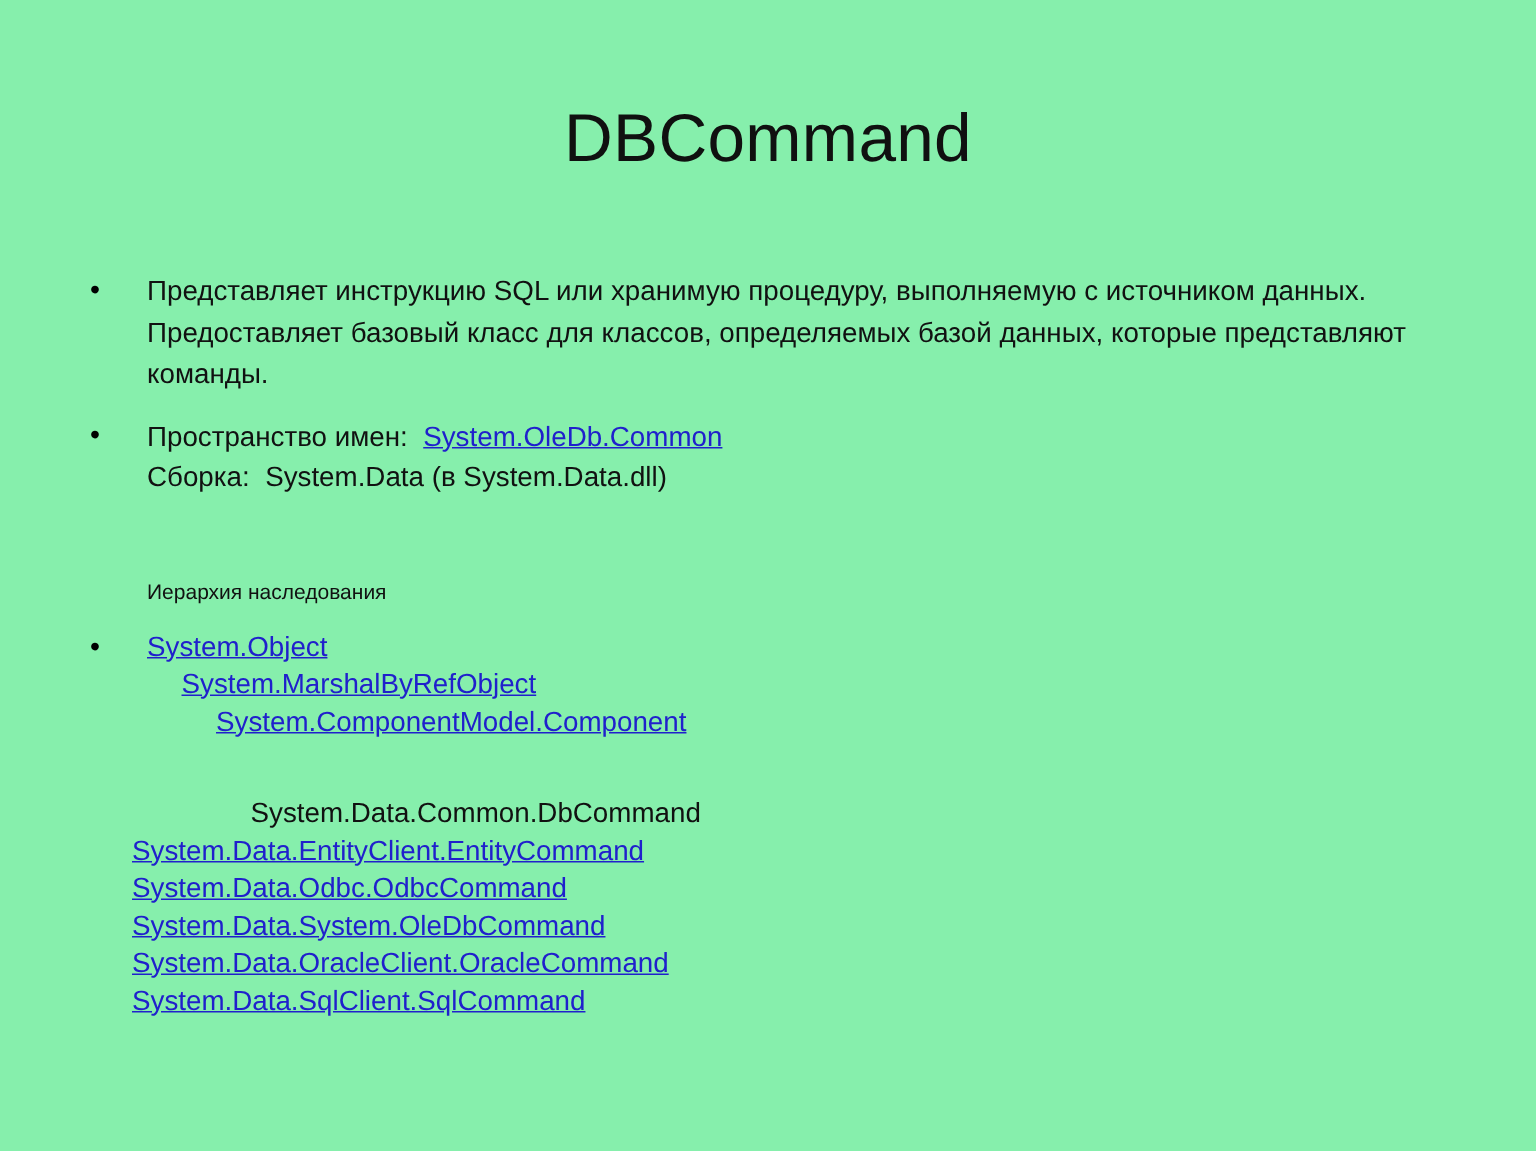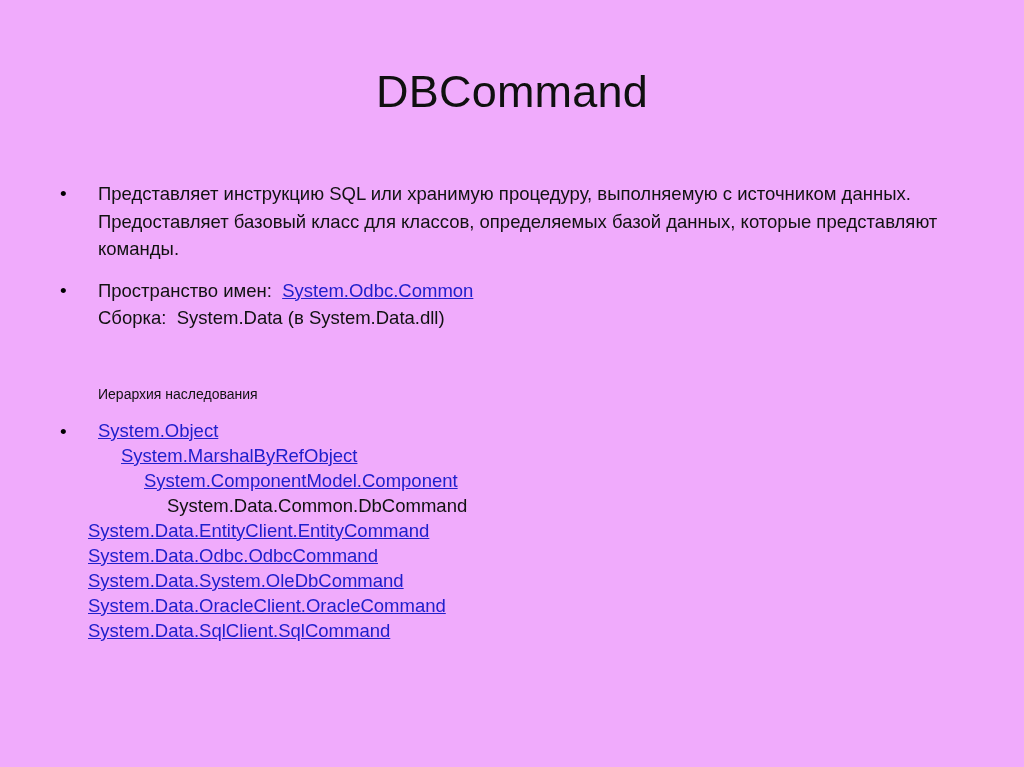--- a/index.html
+++ b/index.html
@@ -12,21 +12,21 @@
     height: 767px;
     position: relative;
     overflow: hidden;
     font-family: "Liberation Sans", "DejaVu Sans", sans-serif;
     color: #000000;
     -webkit-font-smoothing: antialiased;
   }
   .slide {
     position: absolute;
     inset: 0;
-    background: #f0abfc;
+    background: #86efac;
   }
   .slide-title {
     position: absolute;
     top: 66px;
     left: 0;
     width: 1024px;
     text-align: center;
     font-size: 45px;
     line-height: 52px;
     font-weight: 400;
@@ -92,21 +92,21 @@
     text-underline-offset: 1px;
     cursor: pointer;
   }
   .noline {
     color: #111111;
     text-decoration: none;
   }
   .i0 { padding-left: 98px; }
   .i1 { padding-left: 121px; }
   .i2 { padding-left: 144px; }
-  .i3 { padding-left: 167px; }
+  .i3 { padding-left: 167px; margin-top: 36px; }
   .i4 { padding-left: 88px; }
   .spacer-10 { height: 10px; }
   .spacer-14 { height: 14px; }
 </style>
 </head>
 <body>
 
 <div class="slide">
 
   <div class="slide-title">DBCommand</div>
@@ -117,21 +117,21 @@
       <span class="bullet-dot">•</span>
       <div class="para">Представляет инструкцию SQL или хранимую процедуру, выполняемую с источником данных. Предоставляет базовый класс для классов, определяемых базой данных, которые представляют команды.</div>
     </div>
 
     <div class="spacer-14"></div>
 
     <div class="bullet-row">
       <span class="bullet-dot">•</span>
       <div class="nsblock">
         <div>
-          <span class="lbl">Пространство имен:</span><span>&nbsp; </span><span class="link">System.Odbc.Common</span>
+          <span class="lbl">Пространство имен:</span><span>&nbsp; </span><span class="link">System.OleDb.Common</span>
         </div>
         <div>
           <span class="lbl">Сборка:</span><span>&nbsp; </span><span>System.Data (в System.Data.dll)</span>
         </div>
       </div>
     </div>
 
     <div class="gap-line"></div>
 
     <div class="plain-line">Иерархия наследования</div>

